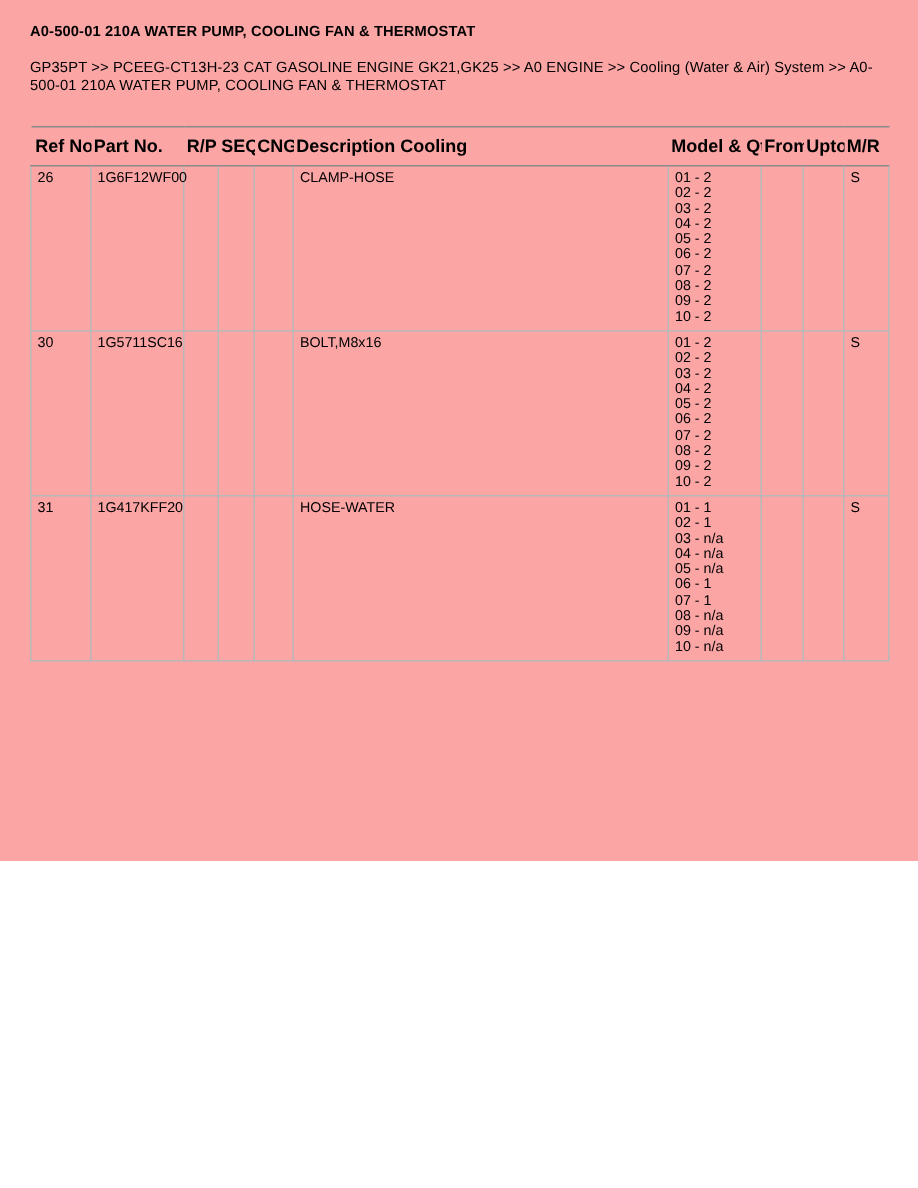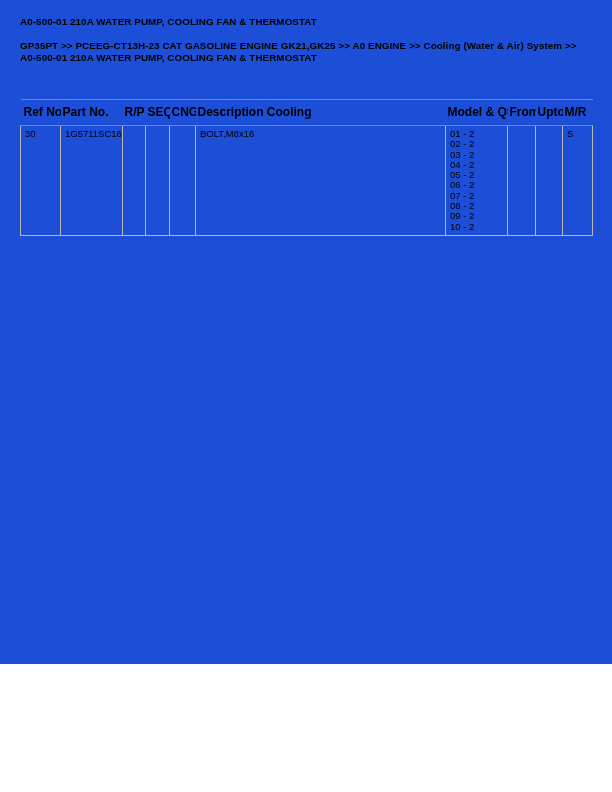--- a/index.html
+++ b/index.html
@@ -6,35 +6,35 @@
   html, body { background: #ffffff; }
   body {
     width: 612px;
     height: 792px;
     font-family: "Liberation Sans", sans-serif;
     color: #000000;
     overflow: hidden;
   }
   .page {
     width: 612px;
-    height: 664px;
+    height: 574px;
     padding: 16px 20px 0 20px;
-    background: #1d4ed8;
+    background: #fca5a5;
   }
   .page-title {
     font-size: 9.8px;
     font-weight: bold;
     margin-bottom: 13px;
     letter-spacing: 0.1px;
   }
   .breadcrumb {
     font-size: 9.8px;
-    font-weight: bold;
+    font-weight: normal;
     line-height: 11.5px;
-    margin-bottom: 36px;
+    margin-bottom: 21px;
     width: 572px;
     letter-spacing: 0.1px;
   }
   table.parts {
     width: 572px;
     border-collapse: collapse;
     table-layout: fixed;
     font-size: 9.5px;
   }
   col.c-ref  { width: 40px; }
@@ -98,20 +98,41 @@
         <th>SEQ</th>
         <th>CNG</th>
         <th>Description Cooling</th>
         <th>Model &amp; Qty</th>
         <th>From</th>
         <th>Upto</th>
         <th>M/R</th>
       </tr>
     </thead>
     <tbody>
+  <tr>
+    <td>26</td>
+    <td>1G6F12WF00</td>
+    <td></td>
+    <td></td>
+    <td></td>
+    <td class="desc">CLAMP-HOSE</td>
+    <td class="qty">01 - 2
+02 - 2
+03 - 2
+04 - 2
+05 - 2
+06 - 2
+07 - 2
+08 - 2
+09 - 2
+10 - 2</td>
+    <td></td>
+    <td></td>
+    <td>S</td>
+  </tr>
 
 
 
 
   <tr>
     <td>30</td>
     <td>1G5711SC16</td>
     <td></td>
     <td></td>
     <td></td>
@@ -124,16 +145,37 @@
 06 - 2
 07 - 2
 08 - 2
 09 - 2
 10 - 2</td>
     <td></td>
     <td></td>
     <td>S</td>
   </tr>
 
+  <tr>
+    <td>31</td>
+    <td>1G417KFF20</td>
+    <td></td>
+    <td></td>
+    <td></td>
+    <td class="desc">HOSE-WATER</td>
+    <td class="qty">01 - 1
+02 - 1
+03 - n/a
+04 - n/a
+05 - n/a
+06 - 1
+07 - 1
+08 - n/a
+09 - n/a
+10 - n/a</td>
+    <td></td>
+    <td></td>
+    <td>S</td>
+  </tr>
 </tbody>
   </table>
 
 </div>
 
 </body></html>

